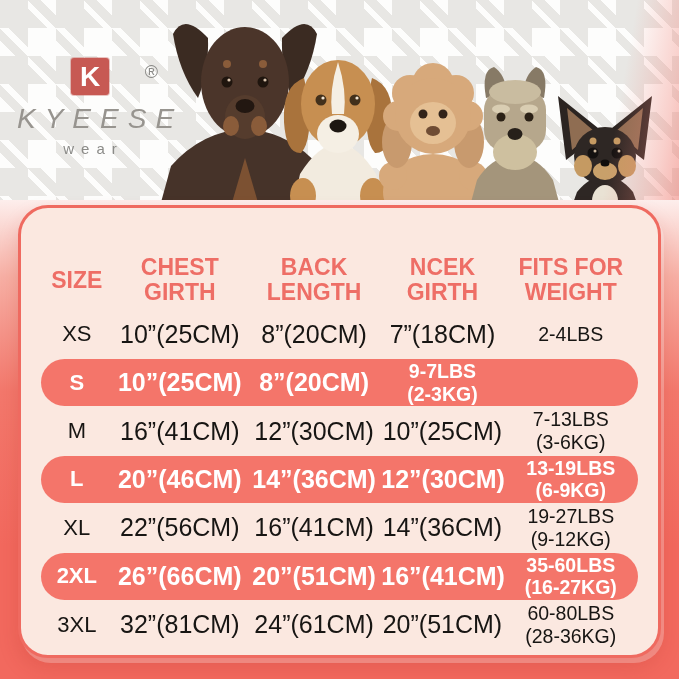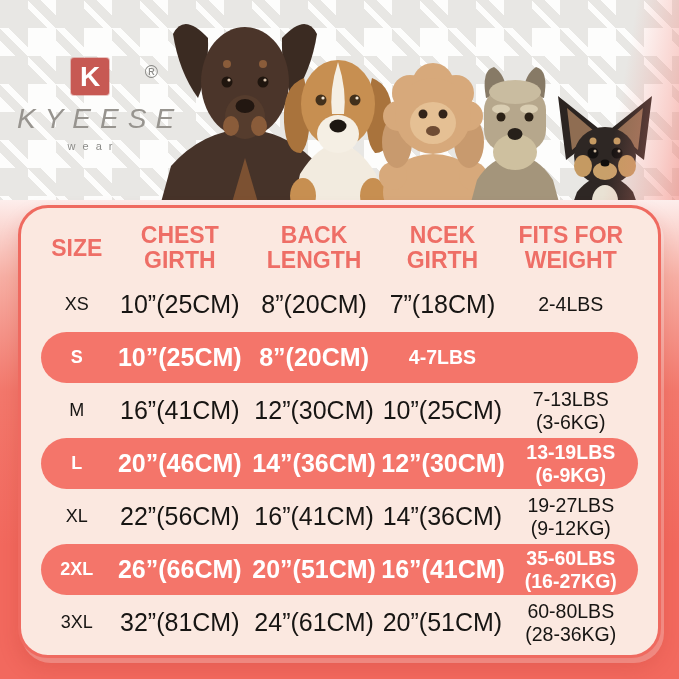--- a/index.html
+++ b/index.html
@@ -43,55 +43,55 @@
 
   .logo{position:absolute;left:8px;top:58px;width:164px;text-align:center;z-index:2;}
   .logo-mark{
     width:38px;height:37px;margin:0 auto;background:var(--logo-red);
     border-radius:3px;display:flex;align-items:center;justify-content:center;
     color:#fff;font-weight:bold;font-size:28px;
     box-shadow:0 0 0 1px rgba(199,89,83,.35);
   }
   .logo-reg{position:absolute;right:14px;top:4px;color:#8b8b88;font-size:18px;font-weight:400;}
   .logo-name{margin-top:8px;color:var(--logo-gray);font-size:28px;font-weight:400;letter-spacing:9px;text-indent:9px;font-style:italic;}
-  .logo-sub{margin-top:5px;color:#8b8b88;font-size:11px;letter-spacing:7px;text-indent:7px;}
+  .logo-sub{margin-top:5px;color:#8b8b88;font-size:15px;letter-spacing:7px;text-indent:7px;}
 
   
   .panel{
     position:absolute;left:0;top:200px;width:679px;height:479px;z-index:3;
     background:linear-gradient(180deg, var(--panel-top) 0%, #f7b0a5 16%, #f3786c 40%, var(--panel-bottom) 72%, var(--panel-bottom) 100%);
   }
   .card{
     position:absolute;left:18px;top:205px;width:643px;height:453px;z-index:4;
     background:var(--card-bg);
     border:3px solid var(--accent);
     border-radius:30px;
     box-shadow:3px 5px 0 rgba(255,255,255,0.25), 0 10px 20px rgba(170,40,30,0.18);
     display:flex;flex-direction:column;
     padding:8px 10px 6px;
   }
   .thead,.row{
     display:grid;
     grid-template-columns:12% 22.5% 22.5% 20.5% 22.5%;
     align-items:center;
   }
-  .thead{height:62px;padding:2px 10px 0;}
+  .thead{height:62px;padding:2px 10px 0;margin-top:32px;}
   .th{
     color:var(--header-text);
     font-weight:bold;font-size:23px;line-height:1.07;text-align:center;
   }
   .tbody{flex:1;display:flex;flex-direction:column;}
   .row{flex:1;position:relative;padding:0 10px;color:var(--text-dark);}
   .row.coral{color:#fff;font-weight:600;}
   .row.coral::before{
     content:"";position:absolute;left:10px;right:10px;top:1px;bottom:1px;
     background:var(--pill);border-radius:999px;
   }
   .cell{position:relative;z-index:1;text-align:center;font-size:25px;}
-  .cell.size{font-size:18px;}
+  .cell.size{font-size:22px;}
   .cell.weight{font-size:19.5px;line-height:1.16;}
 </style>
 </head>
 <body>
 
 <div class="stage">
 
   <div class="hero"></div>
 
   <svg class="dogs" viewBox="0 0 679 206">
@@ -228,21 +228,22 @@
         <div class="cell">7”(18CM)</div>
         <div class="cell weight">
           <div>2-4LBS</div>
         </div>
       </div>
       <div class="row coral">
         <div class="cell size">S</div>
         <div class="cell">10”(25CM)</div>
         <div class="cell">8”(20CM)</div>
         <div class="cell weight">
-          <div>4-7LBS</div>
+          <div>9-7LBS</div>
+          <div>(2-3KG)</div>
         </div>
       </div>
       <div class="row">
         <div class="cell size">M</div>
         <div class="cell">16”(41CM)</div>
         <div class="cell">12”(30CM)</div>
         <div class="cell">10”(25CM)</div>
         <div class="cell weight">
           <div>7-13LBS</div>
           <div>(3-6KG)</div>

